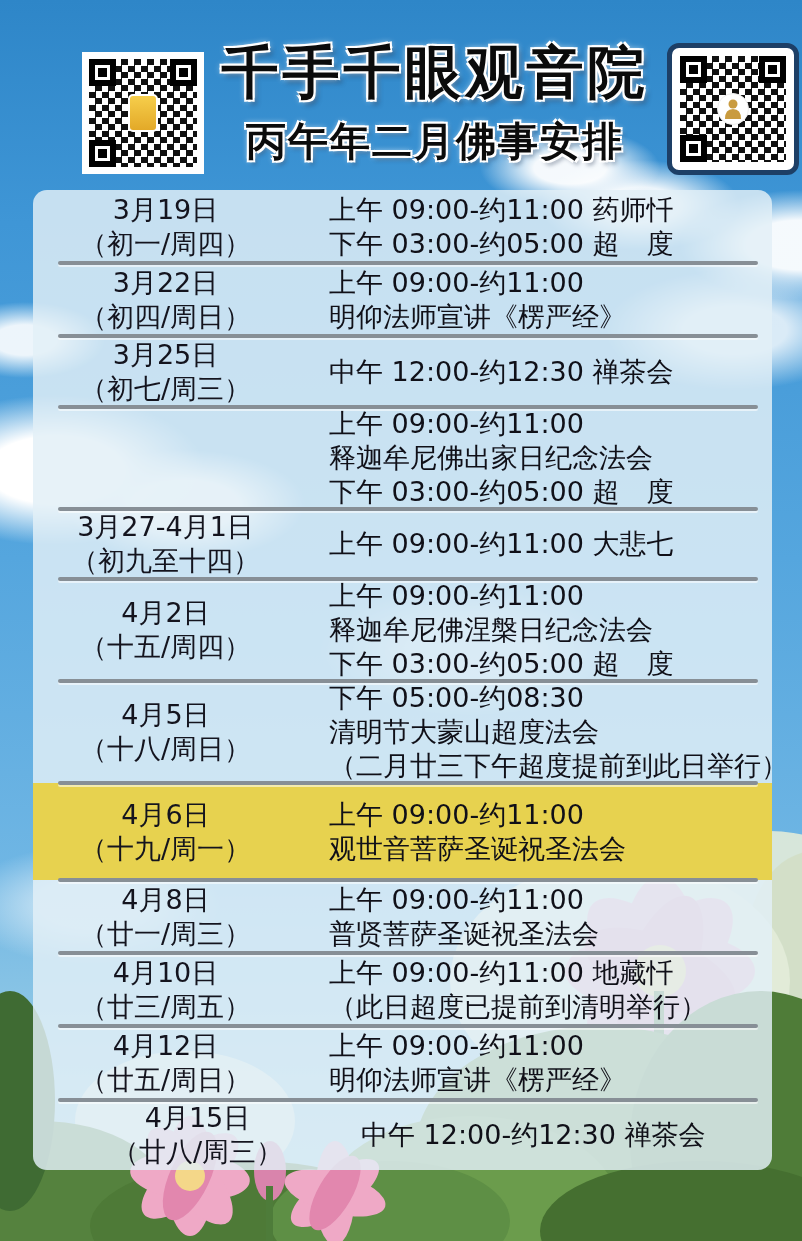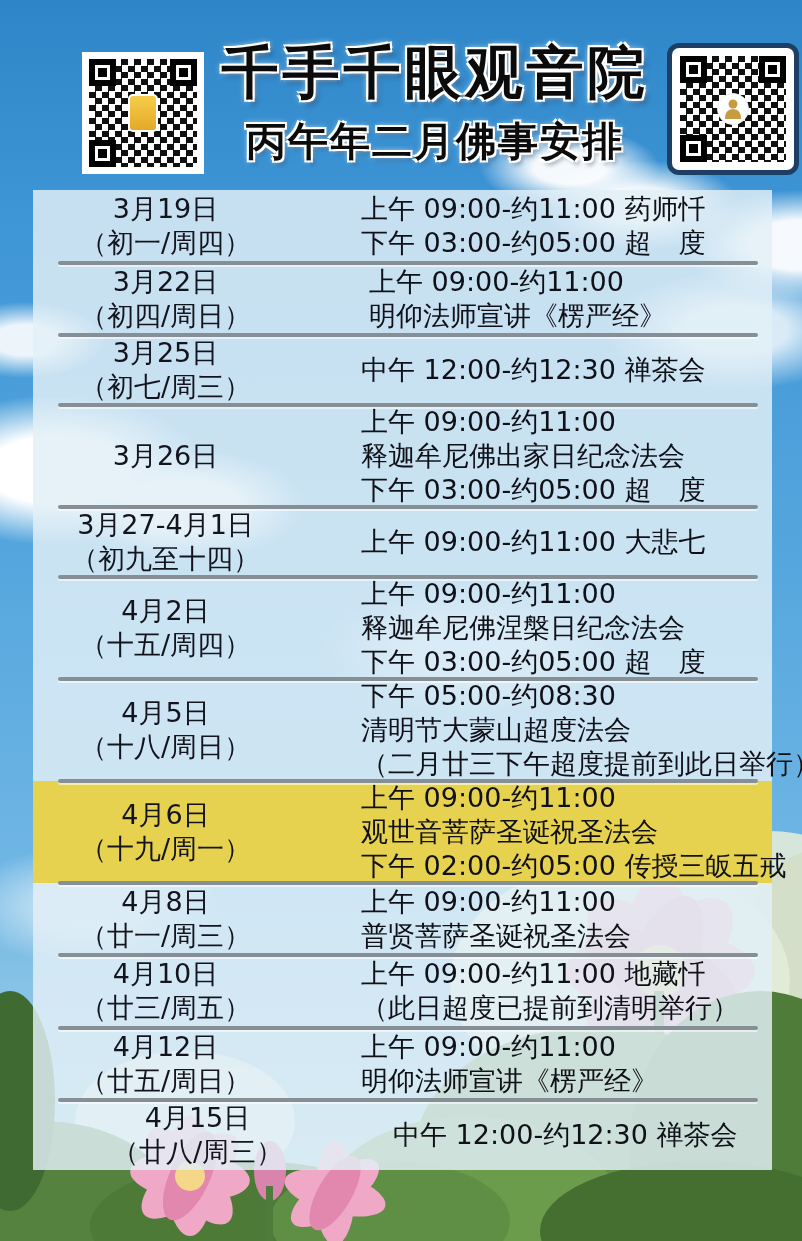--- a/index.html
+++ b/index.html
@@ -65,33 +65,33 @@
   }
   .qr-logo-left{ width:30px; height:38px; border:2px solid #fff; border-radius:5px;
     background:linear-gradient(180deg,#F6CE4B,#E3A928); }
   .qr-logo-right{ width:32px; height:32px; border-radius:50%; background:#fff;
     border:1px solid #eee; }
 
   
   .panel{
     position:absolute; left:33px; top:190px; width:739px; height:980px; z-index:2;
     background:rgba(226,239,247,.83);
-    display:flex; flex-direction:column;
+    display:flex; flex-direction:column;border-radius:14px;
   }
   .row{ position:relative; display:flex; align-items:center; flex-basis:0; }
   .row:not(:first-child)::before{
     content:''; position:absolute; top:-2px; left:25px; right:14px; height:4px;
     background:#878F96; border-radius:3px; box-shadow:0 2px 0 rgba(255,255,255,.55);
   }
   .row.highlight{ background:#E7D24F; }
   .cell-date{ width:265px; text-align:center; color:#14141e; font-size:27px;
               font-weight:500; line-height:34px; flex-shrink:0; }
   .cell-events{ flex:1; padding-left:31px; color:#101018; font-size:27px;
                 font-weight:500; line-height:34px; }
-  .event-line{ white-space:nowrap;margin-left:32px; }
+  .event-line{ white-space:nowrap; }
 
   
   .buddha{ width:22px; height:24px; }
 </style>
 </head>
 <body>
 
 <div class="poster">
 
   <div class="sky"></div>
@@ -152,21 +152,21 @@
       <div class="cell-date">
         <div>3月19日</div>
         <div>（初一/周四）</div>
       </div>
       <div class="cell-events">
           <div class="event-line">上午 09:00-约11:00 药师忏</div>
           <div class="event-line">下午 03:00-约05:00 超　度</div>
         </div>
     </div>
 
-    <div class="row" style="flex-grow: 74; gap: 8px;">
+    <div class="row" style="flex-grow: 74;">
       <div class="cell-date">
         <div>3月22日</div>
         <div>（初四/周日）</div>
       </div>
       <div class="cell-events">
           <div class="event-line">上午 09:00-约11:00</div>
           <div class="event-line">明仰法师宣讲《楞严经》</div>
         </div>
     </div>
 
@@ -175,21 +175,20 @@
         <div>3月25日</div>
         <div>（初七/周三）</div>
       </div>
       <div class="cell-events">
           <div class="event-line">中午 12:00-约12:30 禅茶会</div>
         </div>
     </div>
 
     <div class="row" style="flex-grow: 98;">
       <div class="cell-date">
-        <div>3月26日</div>
       </div>
       <div class="cell-events">
           <div class="event-line">上午 09:00-约11:00</div>
           <div class="event-line">释迦牟尼佛出家日纪念法会</div>
           <div class="event-line">下午 03:00-约05:00 超　度</div>
         </div>
     </div>
 
     <div class="row" style="flex-grow: 71;">
       <div class="cell-date">
@@ -226,21 +225,20 @@
     </div>
 
     <div class="row highlight" style="flex-grow: 98;">
       <div class="cell-date">
         <div>4月6日</div>
         <div>（十九/周一）</div>
       </div>
       <div class="cell-events">
           <div class="event-line">上午 09:00-约11:00</div>
           <div class="event-line">观世音菩萨圣诞祝圣法会</div>
-          <div class="event-line">下午 02:00-约05:00 传授三皈五戒</div>
         </div>
     </div>
 
     <div class="row" style="flex-grow: 74;">
       <div class="cell-date">
         <div>4月8日</div>
         <div>（廿一/周三）</div>
       </div>
       <div class="cell-events">
           <div class="event-line">上午 09:00-约11:00</div>

